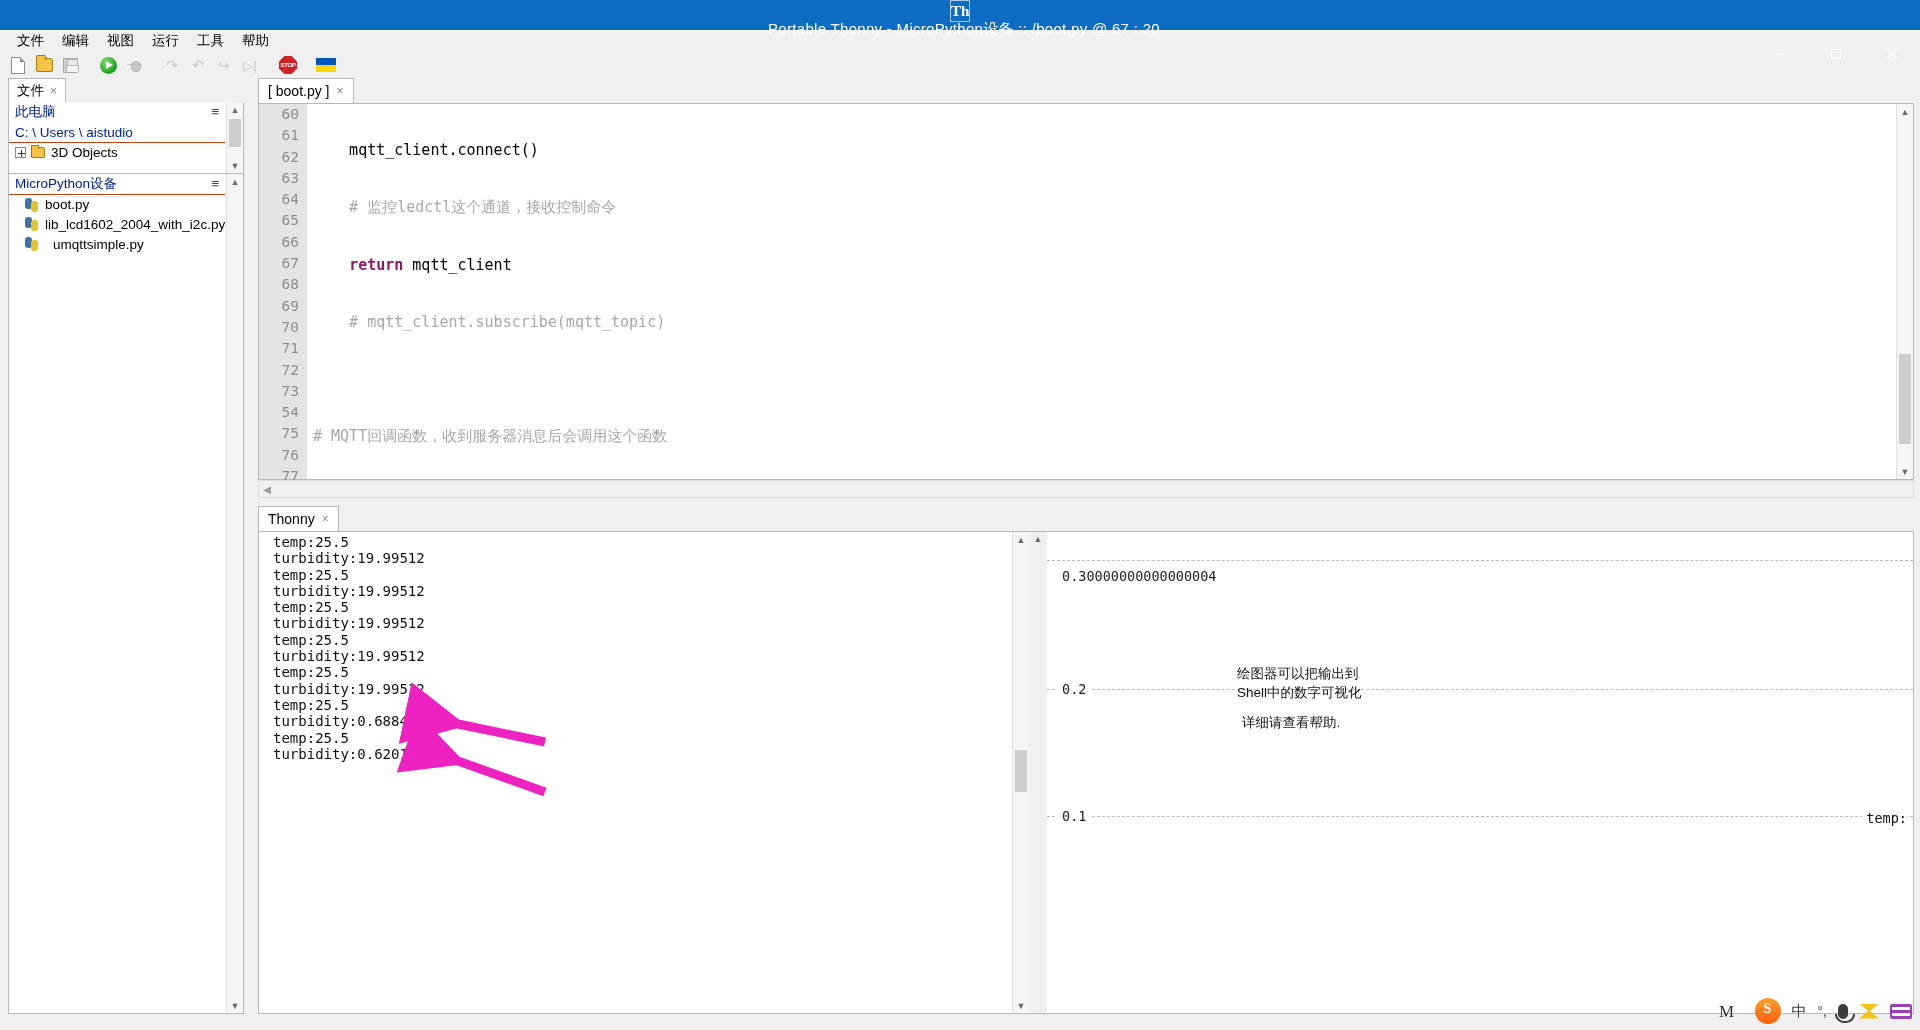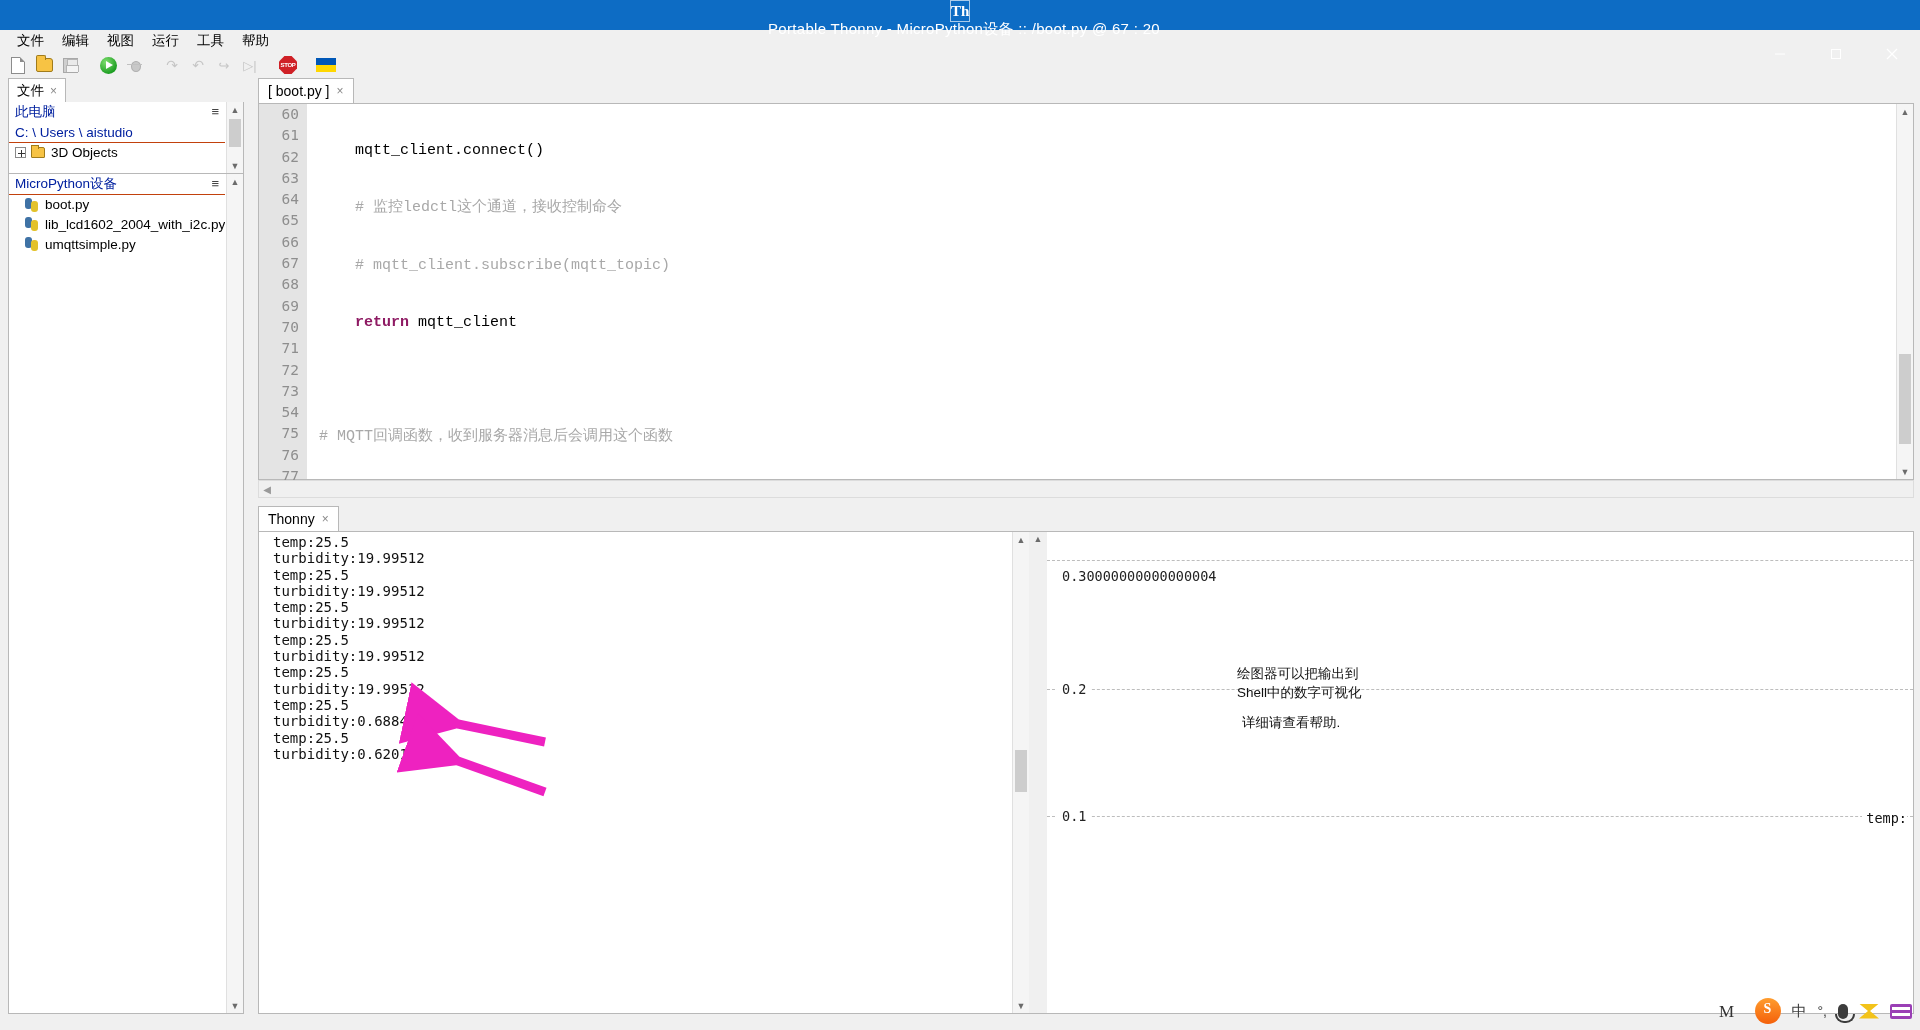--- a/index.html
+++ b/index.html
@@ -100,21 +100,21 @@
   .editor-box { position:absolute; left:8px; right:6px; top:0; height:420px; }
   .ed-tabrow { height:25px; display:flex; align-items:flex-end; }
   .ed-tab { height:25px; background:#fff; border:1px solid #b8b8b8; border-bottom:none; display:flex; align-items:center; padding:0 9px; gap:7px; font-size:14px; }
   .ed-tab .x { color:#8a8a8a; font-size:12px; }
   .ed-body { position:absolute; left:0; right:0; top:25px; bottom:18px; background:#fff; border:1px solid #b8b8b8; }
   .gutter { position:absolute; left:0; top:0; width:48px; bottom:0; background:#e4e4e4; }
   .gutter .gl { height:21.3px; line-height:21.3px; text-align:right; padding-right:8px; color:#8e8e8e;
                 font-family:"DejaVu Sans Mono", monospace; font-size:14.5px; }
   .code { position:absolute; left:48px; top:0; right:17px; bottom:0; overflow:hidden;
           font-family:"DejaVu Sans Mono", monospace; font-size:15px; white-space:pre; }
-  .code .ln { height:21.3px; line-height:21.3px; padding-left:12px;font-family:Liberation Mono, monospace; }
+  .code .ln { height:21.3px; line-height:21.3px; padding-left:6px; }
   .kw { color:#8e1a63; font-weight:bold; }
   .cm { color:#a8a8a8; }
 
   .ed-hscroll { position:absolute; left:0; right:0; bottom:0; height:18px; background:#f0f0f0; border:1px solid #dcdcdc; display:flex; align-items:center; }
   .ed-hscroll .lft { width:16px; text-align:center; color:#9a9a9a; font-size:10px; }
 
   
   .shell-box { position:absolute; left:8px; right:6px; top:428px; bottom:4px; }
   .sh-tabrow { height:25px; display:flex; align-items:flex-end; }
   .sh-tab { height:25px; background:#fff; border:1px solid #b8b8b8; border-bottom:none; display:flex; align-items:center; padding:0 9px; gap:7px; font-size:14px; }
@@ -275,21 +275,21 @@
               </span>
             <span>boot.py</span>
           </div>
           <div class="tree-row" style="padding-left:16px;">
             <span class="pyicon">
                 <i class="b"></i>
                 <i class="y"></i>
               </span>
             <span>lib_lcd1602_2004_with_i2c.py</span>
           </div>
-          <div class="tree-row" style="padding-left:16px;">
+          <div class="tree-row" style="padding-left:16px;gap:8px;">
             <span class="pyicon">
                 <i class="b"></i>
                 <i class="y"></i>
               </span>
             <span>umqttsimple.py</span>
           </div>
         </div>
         <div class="vscroll">
           <div class="arw up">▲</div>
           <div class="arw dn">▼</div>
@@ -324,22 +324,22 @@
             <div class="gl">73</div>
             <div class="gl">54</div>
             <div class="gl">75</div>
             <div class="gl">76</div>
             <div class="gl">77</div>
           </div>
 
           <div class="code">
             <div class="ln">    mqtt_client.connect()</div>
             <div class="ln"><span class="cm">    # 监控ledctl这个通道，接收控制命令</span></div>
+            <div class="ln">    <span class="kw">return</span> mqtt_client</div>
             <div class="ln"><span class="cm">    # mqtt_client.subscribe(mqtt_topic)</span></div>
-            <div class="ln">    <span class="kw">return</span> mqtt_client</div>
             <div class="ln"> </div>
             <div class="ln"><span class="cm"># MQTT回调函数，收到服务器消息后会调用这个函数</span></div>
             
             
             
             
             
             
             
             

